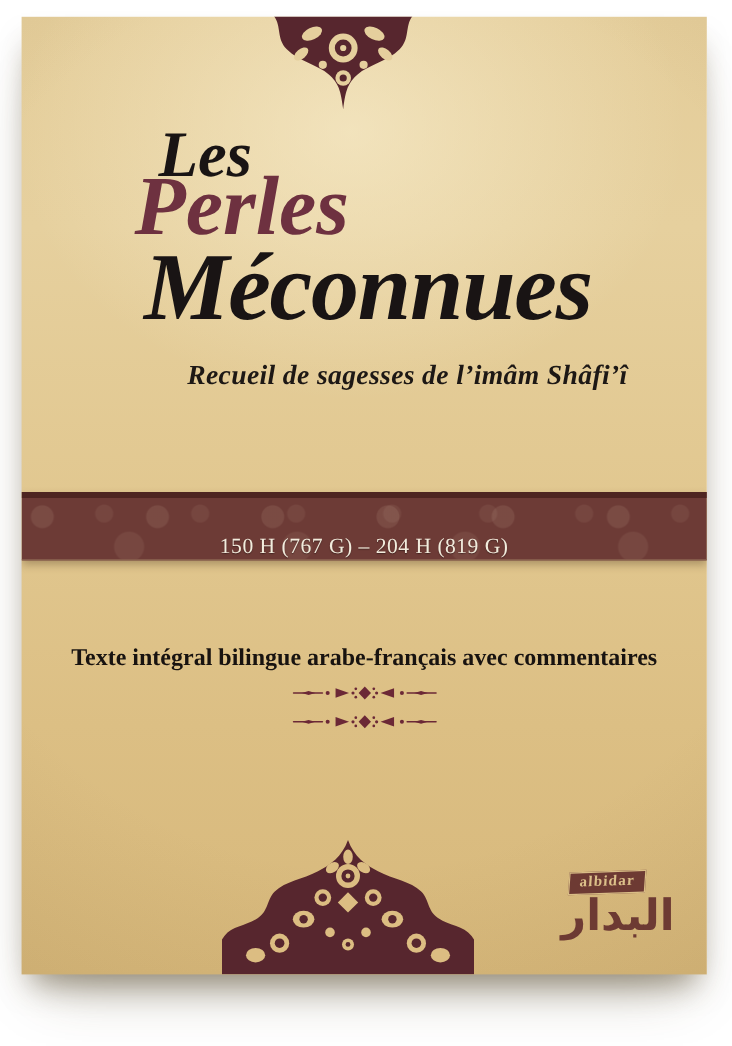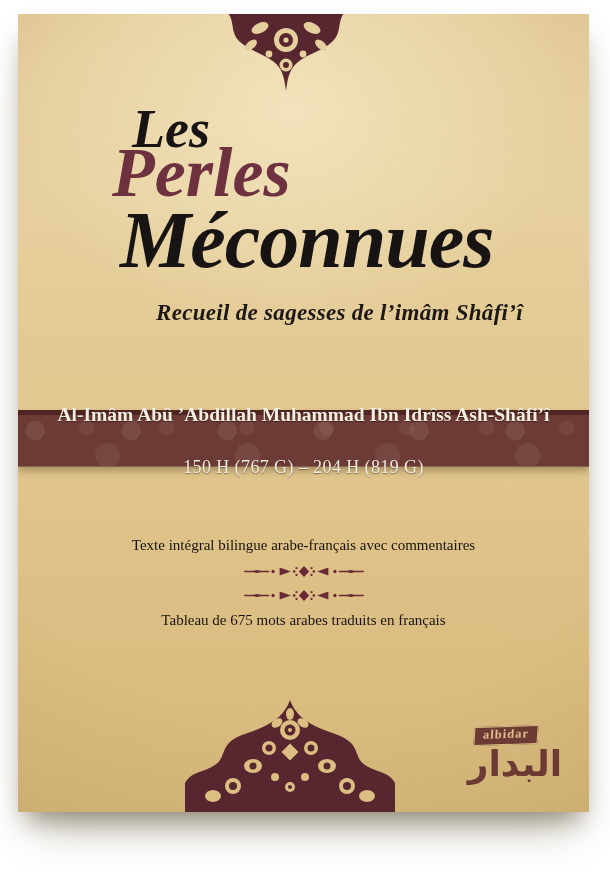--- a/index.html
+++ b/index.html
@@ -41,21 +41,21 @@
       radial-gradient(circle at 86% 25%, rgba(236,214,185,.07) 0 7px, transparent 8px),
       #6d3b36;
     background-size:96px 52px,140px 52px,80px 52px,auto;
     display:flex;flex-direction:column;justify-content:center;align-items:center;gap:1px;
     box-shadow:0 4px 7px rgba(70,50,25,.35);
   }
   .banner-author{font-weight:bold;font-size:19.5px;color:#f5efe2;text-shadow:0 1px 1px rgba(0,0,0,.45);white-space:nowrap;}
   .banner-dates{font-size:18px;color:#f2ecdd;text-shadow:0 1px 1px rgba(0,0,0,.4);letter-spacing:.4px;white-space:nowrap;margin-top:30px;}
 
   .features{position:absolute;left:0;top:522px;width:100%;text-align:center;color:#181310;}
-  .feature{font-weight:normal;font-size:15px;line-height:1.25;}
+  .feature{font-weight:bold;font-size:20px;line-height:1.25;}
   .divider{margin:9px auto 8px;width:128px;height:15px;line-height:0;}
   .divider svg{display:block;width:100%;height:100%;}
 
   .logo{position:absolute;left:442px;top:712px;width:110px;height:56px;}
   .logo-arabic{
     margin-top:14px;text-align:center;
     font-family:"DejaVu Sans",sans-serif;font-weight:bold;font-size:36px;line-height:48px;
     color:#6d3a33;direction:rtl;
   }
   .logo-ribbon{
@@ -93,21 +93,20 @@
 
     <div class="title">
       <div class="t1">Les</div>
       <div class="t2">Perles</div>
       <div class="t3">Méconnues</div>
     </div>
 
     <div class="subtitle">Recueil de sagesses de l’imâm Shâfi’î</div>
 
     <div class="banner">
-      <div class="banner-author">Al-Imâm Abû ’Abdillah Muhammad Ibn Idrîss Ash-Shâfi’î</div>
       <div class="banner-dates">150 H (767 G) – 204 H (819 G)</div>
     </div>
 
     <div class="features">
       <div class="feature">Texte intégral bilingue arabe-français avec commentaires</div>
       <div class="divider">
         <svg viewBox="0 0 132 16" xmlns="http://www.w3.org/2000/svg" fill="#6b2836">
           <rect x="2" y="7.3" width="27" height="1.4" rx="0.7"></rect>
           <polygon points="10,8 16,6.3 22,8 16,9.7"></polygon>
           <circle cx="33" cy="8" r="1.8"></circle>
@@ -137,21 +136,20 @@
           <circle cx="58" cy="11.7" r="1.2"></circle>
             <circle cx="74" cy="11.7" r="1.2"></circle>
           <polygon points="66,2.2 71.5,8 66,13.8 60.5,8"></polygon>
           <circle cx="76.5" cy="8" r="1.4"></circle>
           <polygon points="92,3.8 80,8 92,12.2"></polygon>
           <circle cx="99" cy="8" r="1.8"></circle>
           <rect x="103" y="7.3" width="27" height="1.4" rx="0.7"></rect>
           <polygon points="110,8 116,6.3 122,8 116,9.7"></polygon>
         </svg>
       </div>
-      <div class="feature">Tableau de 675 mots arabes traduits en français</div>
     </div>
 
     <div class="ornament ornament-bottom">
       <svg viewBox="0 0 210 112" xmlns="http://www.w3.org/2000/svg">
         <path d="M105,0 C100,14 90,21 80,26 C67,33 53,34 44,43 C37,50 39,59 30,65 C20,72 9,71 2,80 L0,83 L0,112 L210,112 L210,83 L208,80 C201,71 190,72 180,65 C171,59 173,50 166,43 C157,34 143,33 130,26 C120,21 110,14 105,0 Z" fill="#57262e"></path>
         <g fill="#dcbd82">
           <circle cx="105" cy="30" r="10"></circle>
           <ellipse cx="105" cy="14" rx="4" ry="6"></ellipse>
           <ellipse cx="92" cy="23" rx="6" ry="4" transform="rotate(-35 92 23)"></ellipse>
           <ellipse cx="118" cy="23" rx="6" ry="4" transform="rotate(35 118 23)"></ellipse>

